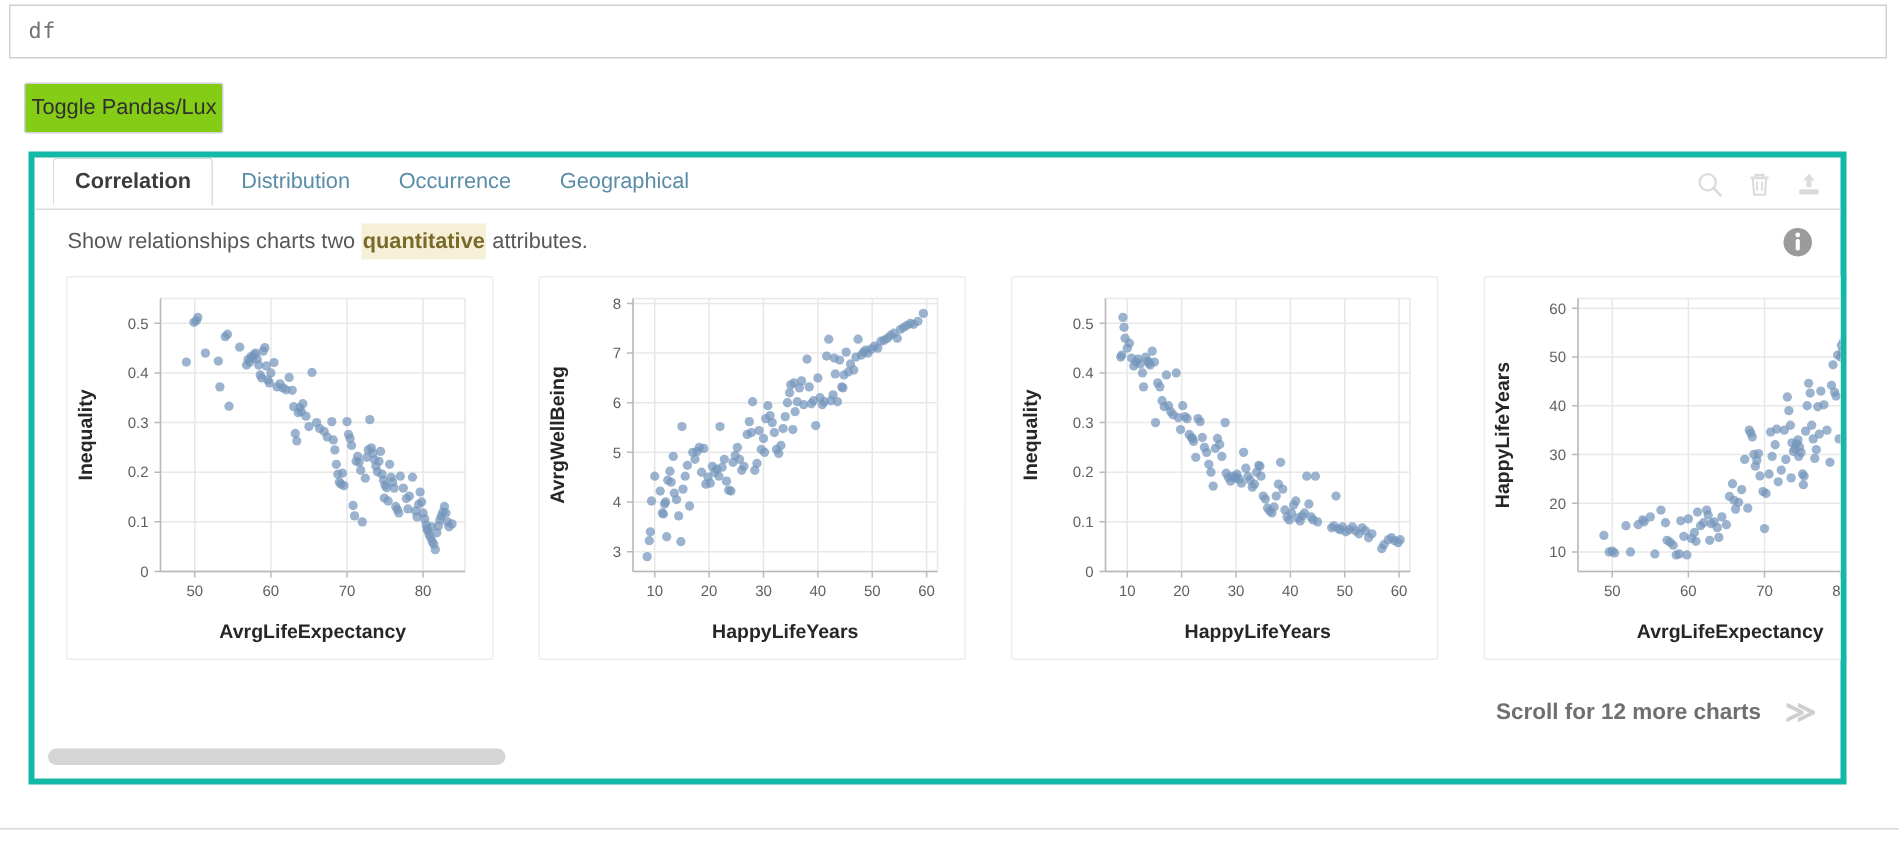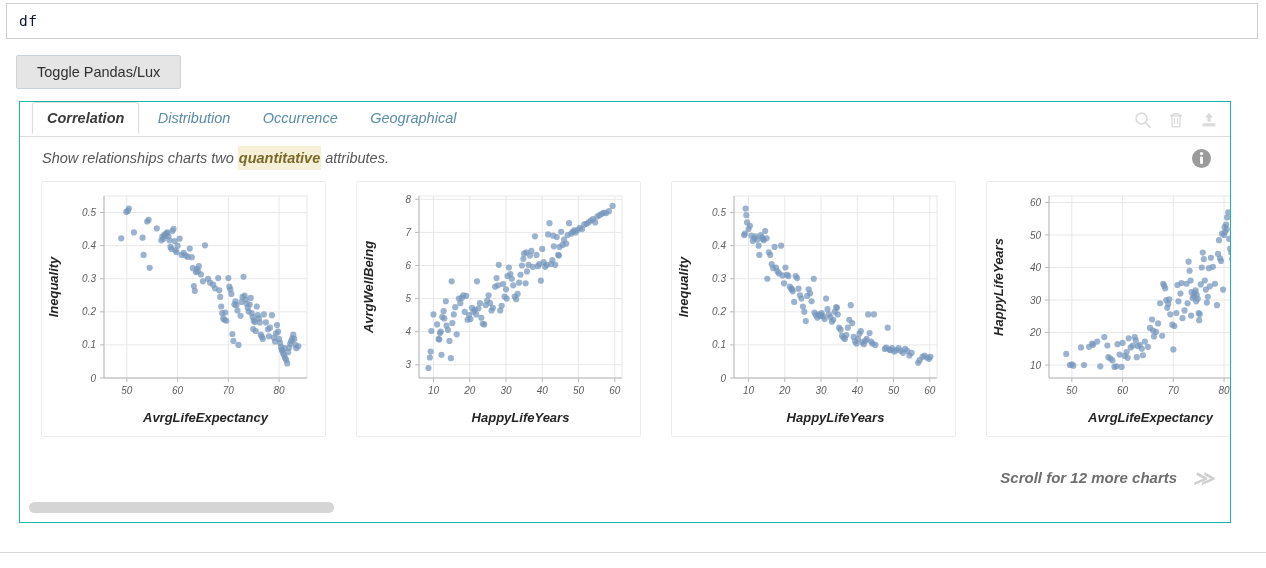--- a/index.html
+++ b/index.html
@@ -14,45 +14,44 @@
   
   .input-cell {
     position: absolute; left: 6px; top: 3px;
     width: 1252px; height: 36px;
     border: 1px solid #cfcfcf;
     background: #ffffff;
     box-sizing: border-box;
   }
   .input-cell .code {
     font-family: "DejaVu Sans Mono", "Liberation Mono", monospace;
-    font-size: 14.5px; color: #0f172a;
+    font-size: 14.5px; color: #737373;
     padding: 9px 0 0 12px; letter-spacing: .4px;
   }
 
   
   .toggle-btn {
     position: absolute; left: 16px; top: 55px;
-    padding: 9px 20px;
-    background: #e5e5e5;
+    padding: 9px 4px;
+    background: #84cc16;
     border: 1px solid #cdd3da;
     border-radius: 2px;
     font-size: 14.5px; color: #303030;
     font-family: "Liberation Sans", sans-serif;
     cursor: pointer;
     line-height: 14px;
   }
 
   
   .widget {
     position: absolute; left: 19px; top: 101px;
     width: 1212px; height: 422px;
-    border: 1px solid #14b8a6;
+    border: 4px solid #14b8a6;
     background: #fff;
     box-sizing: border-box;
-    font-style: italic;
   }
 
   
   .tabbar {
     position: relative;
     height: 35px;
     border-bottom: 1px solid #dcdcdc;
     box-sizing: border-box;
     padding-left: 12px;
   }

